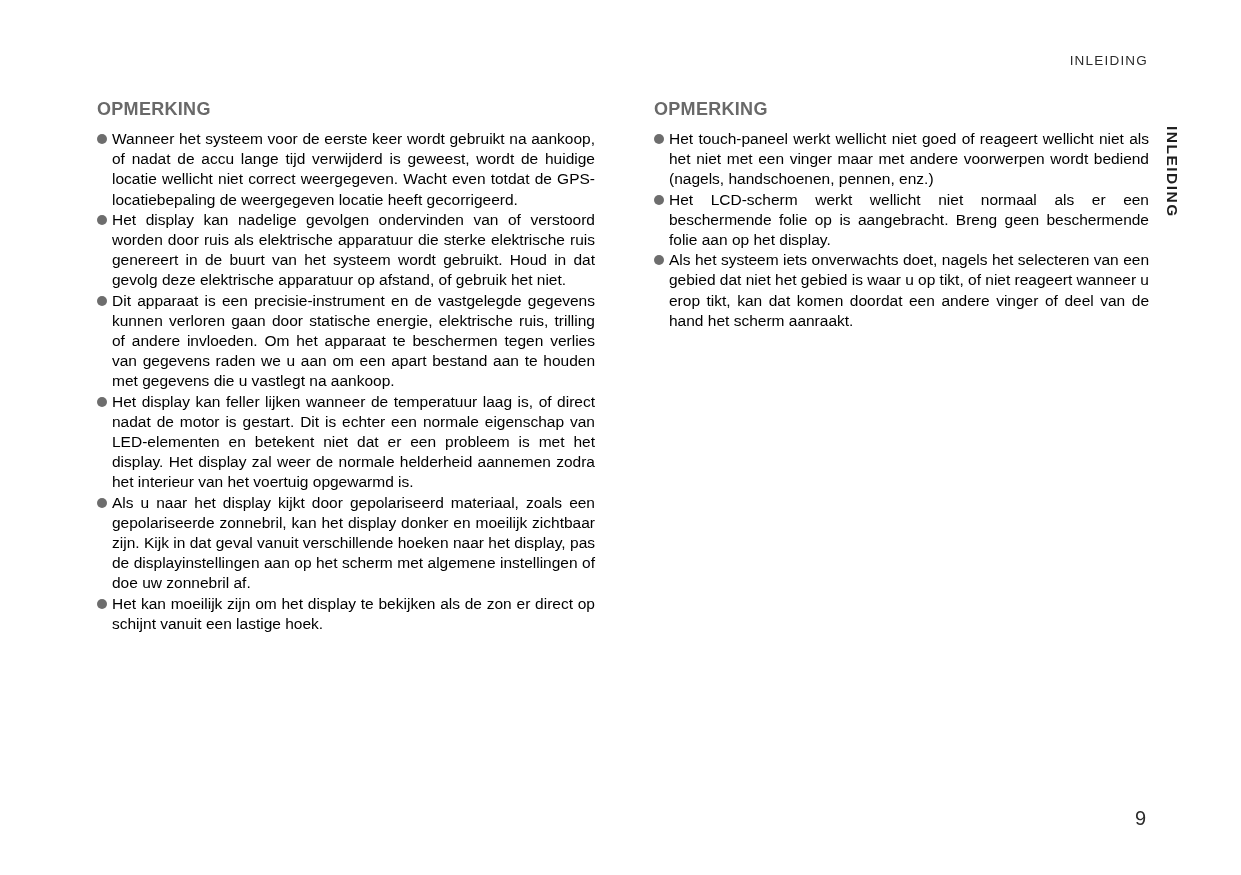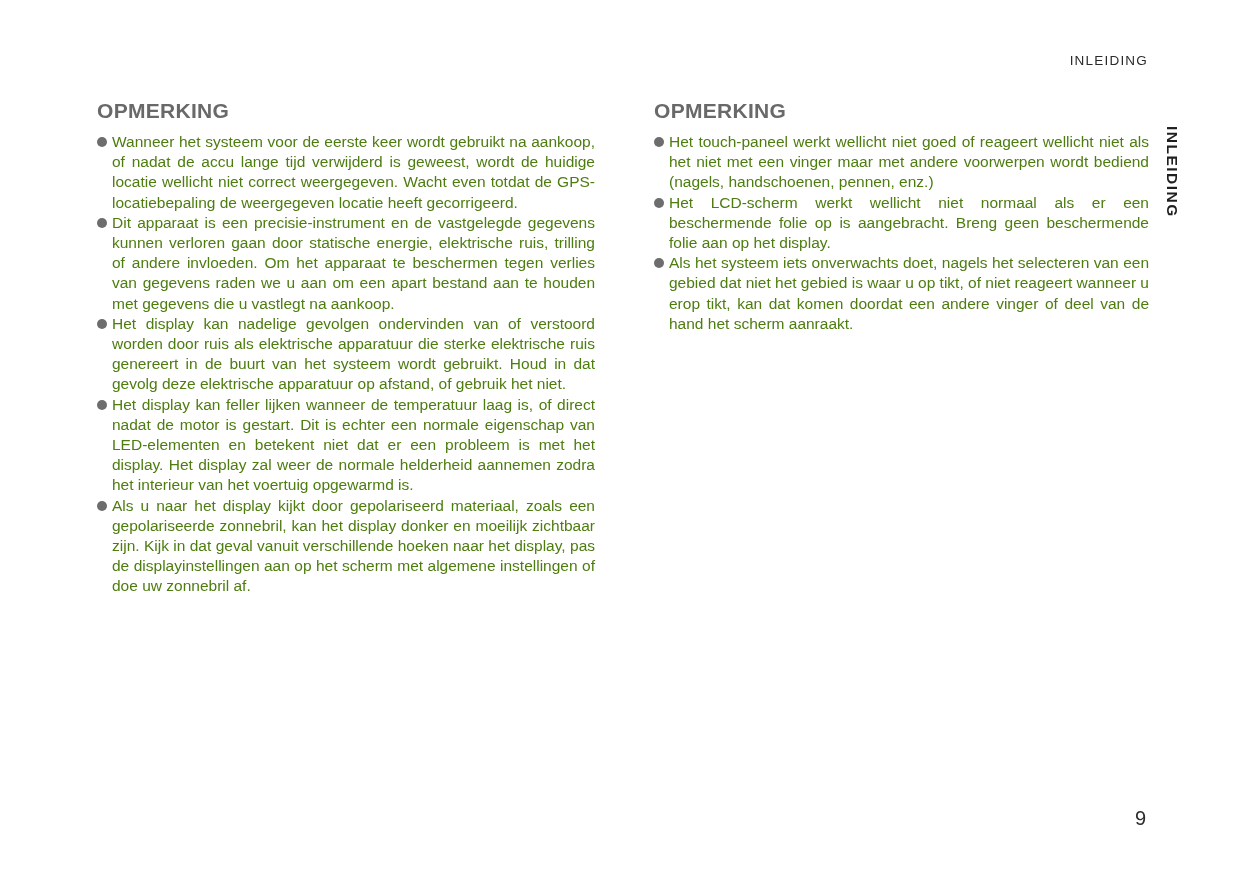--- a/index.html
+++ b/index.html
@@ -32,34 +32,34 @@
     letter-spacing: 1.5px;
     color: #1e1e1e;
   }
   .column {
     position: absolute;
     top: 99px;
   }
   .column.left  { left: 97px;  width: 498px; }
   .column.right { left: 654px; width: 495px; }
   .note-heading {
-    font-size: 21px;
+    font-size: 18px;
     font-weight: bold;
     color: #696969;
     letter-spacing: 0.3px;
     margin-bottom: 9px;
   }
   ul.note-list { list-style: none; }
   ul.note-list li {
     position: relative;
     padding-left: 15px;
     font-size: 15.5px;
     line-height: 20.2px;
     text-align: justify;
-    color: #4d7c0f;
+    color: #000000;
   }
   ul.note-list li .bullet {
     position: absolute;
     left: 0;
     top: 5px;
     width: 10px;
     height: 10px;
     border-radius: 50%;
     background: #6d6d6d;
   }
@@ -75,24 +75,25 @@
 <body>
 
 <div class="running-header">INLEIDING</div>
 
 <div class="side-tab">INLEIDING</div>
 
 <div class="column left">
   <div class="note-heading">OPMERKING</div>
   <ul class="note-list">
     <li><span class="bullet"></span><span>Wanneer het systeem voor de eerste keer wordt gebruikt na aankoop, of nadat de accu lange tijd verwijderd is geweest, wordt de huidige locatie wellicht niet correct weergegeven. Wacht even totdat de GPS-locatiebepaling de weergegeven locatie heeft gecorrigeerd.</span></li>
+    <li><span class="bullet"></span><span>Het display kan nadelige gevolgen ondervinden van of verstoord worden door ruis als elektrische apparatuur die sterke elektrische ruis genereert in de buurt van het systeem wordt gebruikt. Houd in dat gevolg deze elektrische apparatuur op afstand, of gebruik het niet.</span></li>
     <li><span class="bullet"></span><span>Dit apparaat is een precisie-instrument en de vastgelegde gegevens kunnen verloren gaan door statische energie, elektrische ruis, trilling of andere invloeden. Om het apparaat te beschermen tegen verlies van gegevens raden we u aan om een apart bestand aan te houden met gegevens die u vastlegt na aankoop.</span></li>
-    <li><span class="bullet"></span><span>Het display kan nadelige gevolgen ondervinden van of verstoord worden door ruis als elektrische apparatuur die sterke elektrische ruis genereert in de buurt van het systeem wordt gebruikt. Houd in dat gevolg deze elektrische apparatuur op afstand, of gebruik het niet.</span></li>
     <li><span class="bullet"></span><span>Het display kan feller lijken wanneer de temperatuur laag is, of direct nadat de motor is gestart. Dit is echter een normale eigenschap van LED-elementen en betekent niet dat er een probleem is met het display. Het display zal weer de normale helderheid aannemen zodra het interieur van het voertuig opgewarmd is.</span></li>
     <li><span class="bullet"></span><span>Als u naar het display kijkt door gepolariseerd materiaal, zoals een gepolariseerde zonnebril, kan het display donker en moeilijk zichtbaar zijn. Kijk in dat geval vanuit verschillende hoeken naar het display, pas de displayinstellingen aan op het scherm met algemene instellingen of doe uw zonnebril af.</span></li>
+    <li><span class="bullet"></span><span>Het kan moeilijk zijn om het display te bekijken als de zon er direct op schijnt vanuit een lastige hoek.</span></li>
   </ul>
 </div>
 
 <div class="column right">
   <div class="note-heading">OPMERKING</div>
   <ul class="note-list">
     <li><span class="bullet"></span><span>Het touch-paneel werkt wellicht niet goed of reageert wellicht niet als het niet met een vinger maar met andere voorwerpen wordt bediend (nagels, handschoenen, pennen, enz.)</span></li>
     <li><span class="bullet"></span><span>Het LCD-scherm werkt wellicht niet normaal als er een beschermende folie op is aangebracht. Breng geen beschermende folie aan op het display.</span></li>
     <li><span class="bullet"></span><span>Als het systeem iets onverwachts doet, nagels het selecteren van een gebied dat niet het gebied is waar u op tikt, of niet reageert wanneer u erop tikt, kan dat komen doordat een andere vinger of deel van de hand het scherm aanraakt.</span></li>
   </ul>

